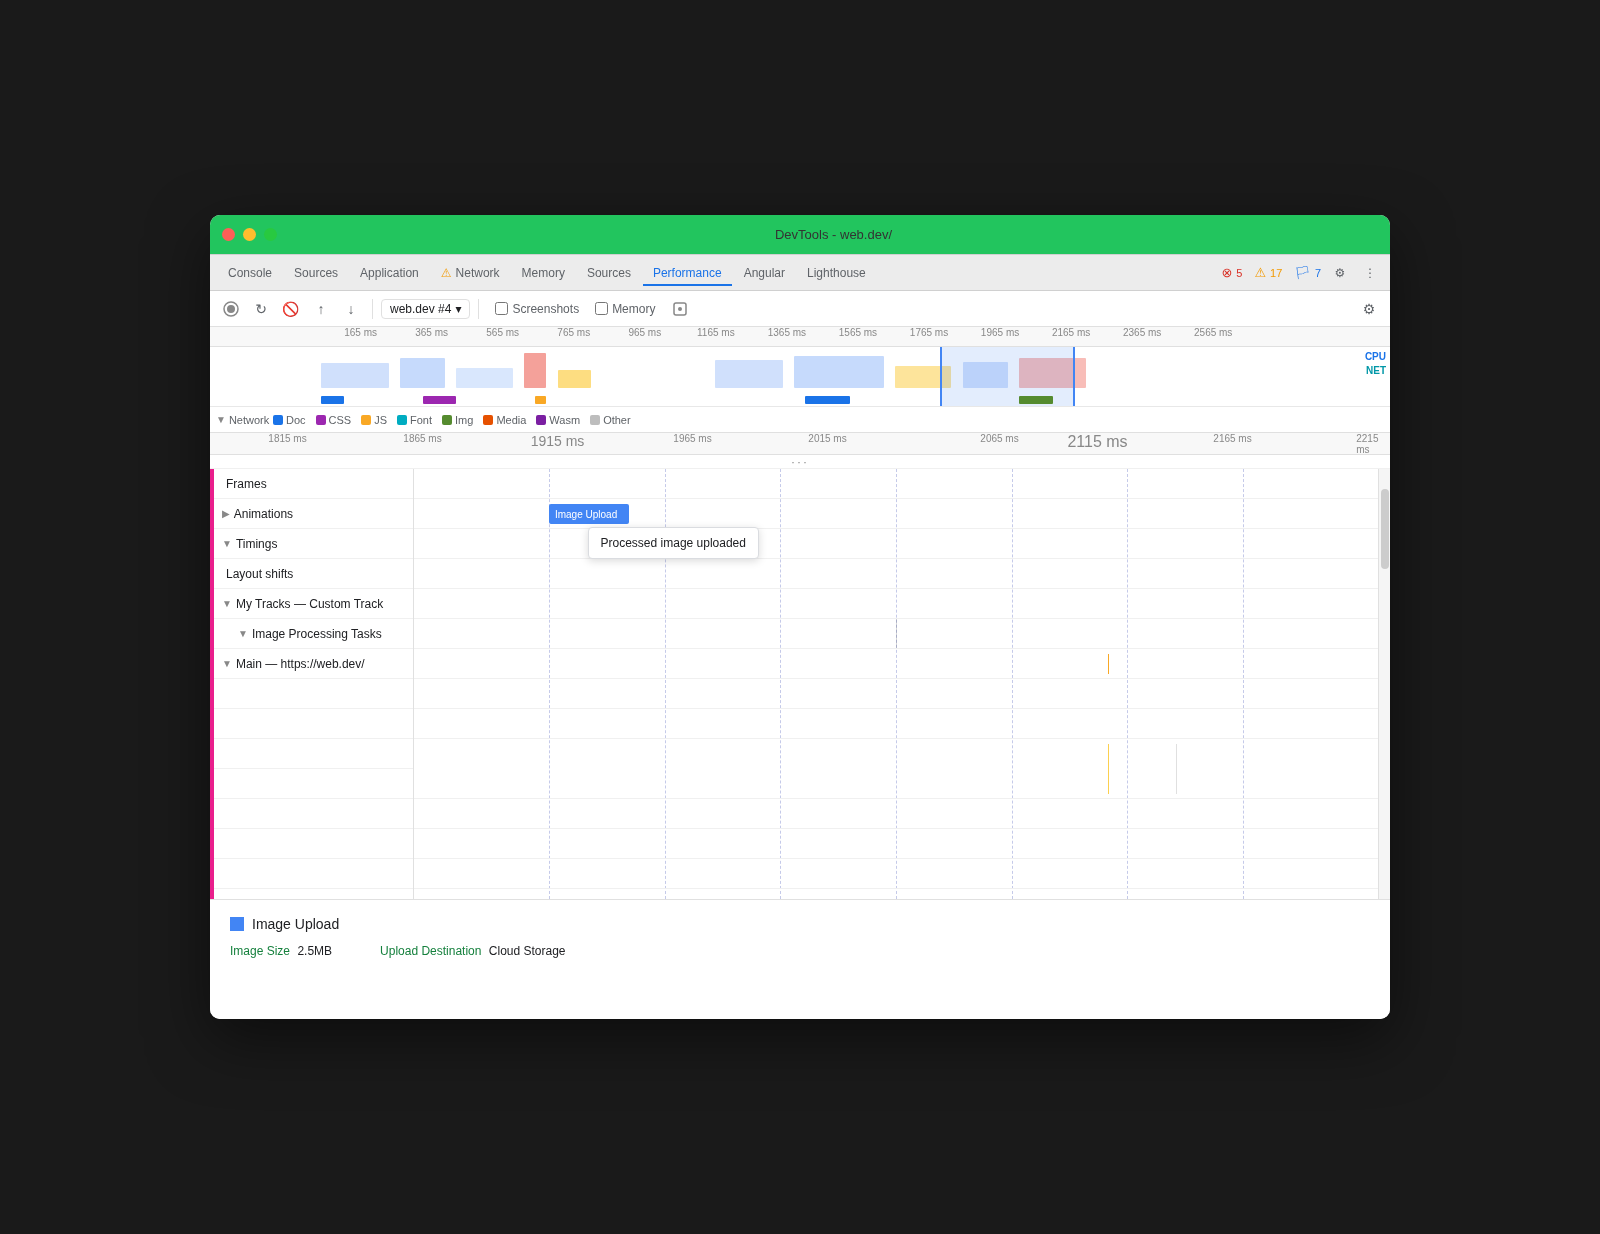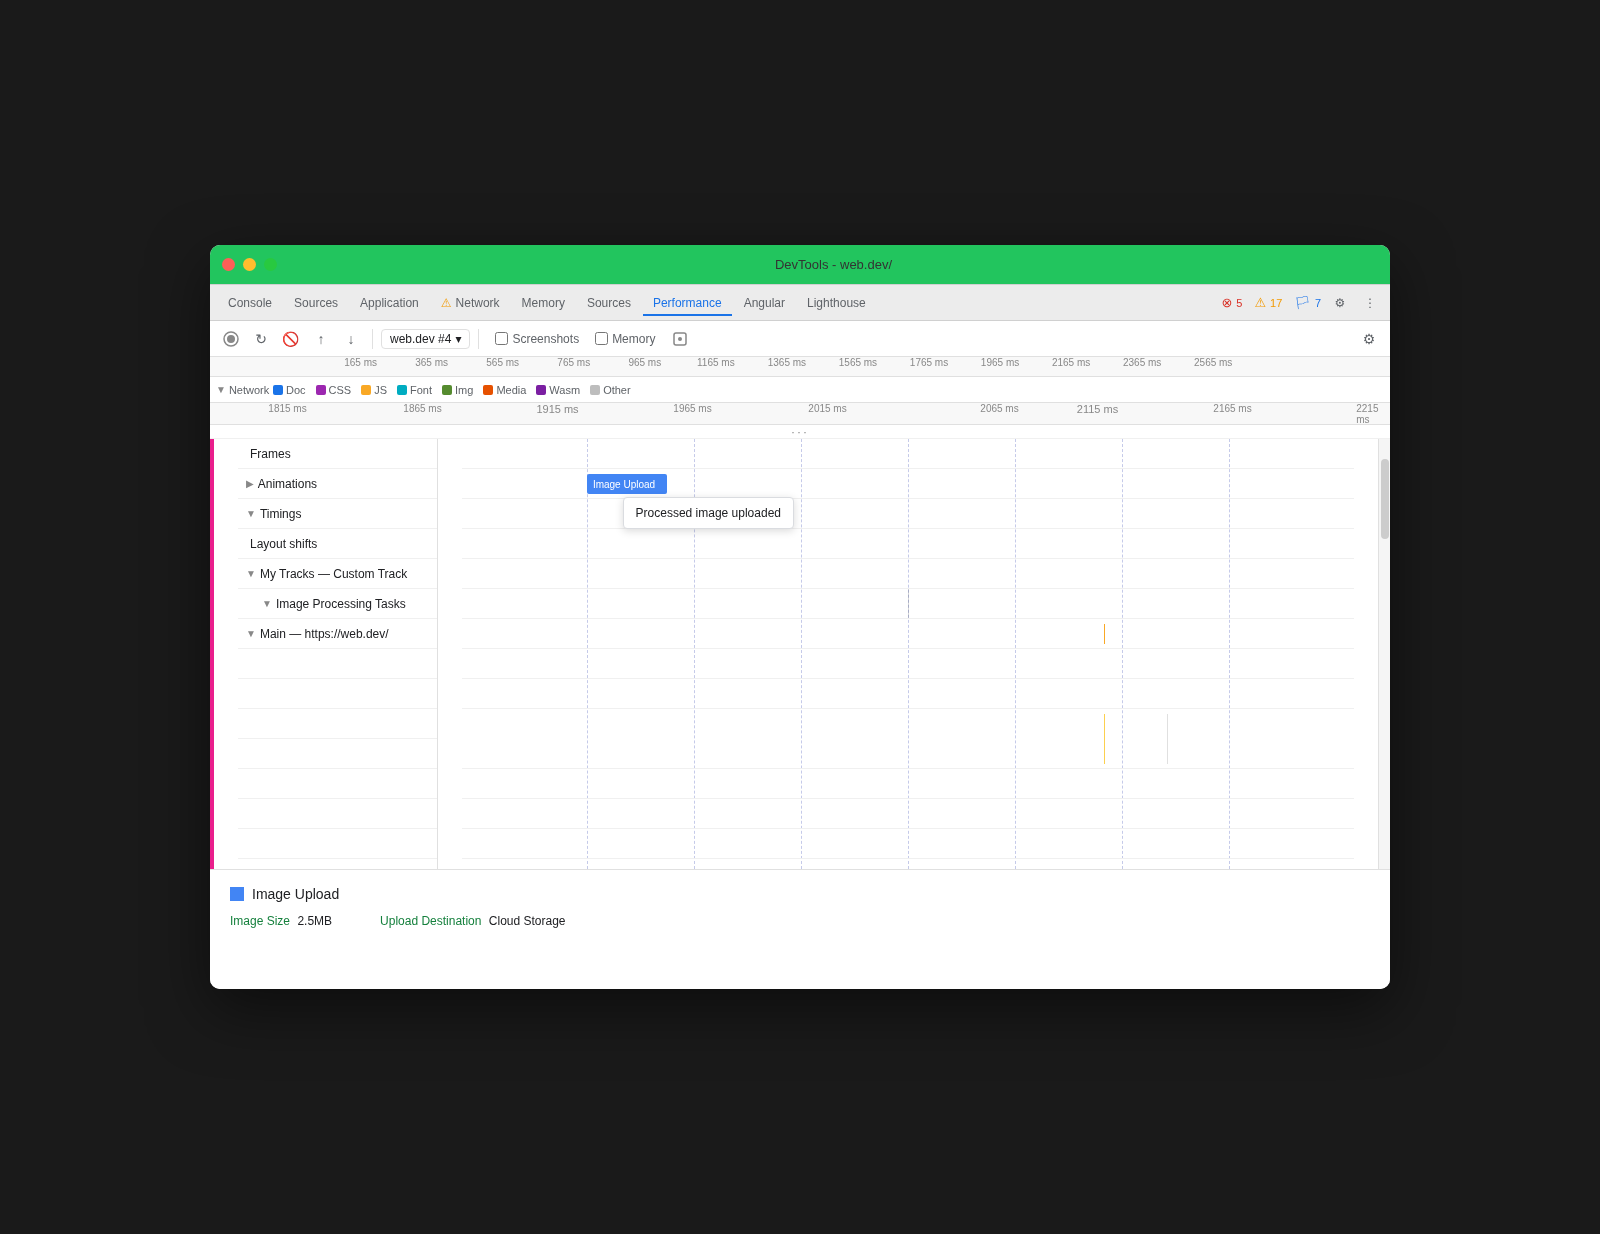--- a/index.html
+++ b/index.html
@@ -463,20 +463,46 @@
       <span class="ruler-tick" style="left:46%;">1365 ms</span>
       <span class="ruler-tick" style="left:53%;">1565 ms</span>
       <span class="ruler-tick" style="left:60%;">1765 ms</span>
       <span class="ruler-tick" style="left:67%;">1965 ms</span>
       <span class="ruler-tick" style="left:74%;">2165 ms</span>
       <span class="ruler-tick" style="left:81%;">2365 ms</span>
       <span class="ruler-tick" style="left:88%;">2565 ms</span>
     </div>
   </div>
 
+  <div class="timeline-overview" style="height:60px; position:relative; background:#fff; border-bottom:1px solid #e8e8e8; overflow:hidden;">
+    <div style="position:absolute; left:55px; right:0; top:0; bottom:0;">
+
+      <div style="position:absolute; bottom:18px; left:5%; width:6%; height:25px; background:rgba(66,133,244,0.25); border-radius:1px;"></div>
+      <div style="position:absolute; bottom:18px; left:12%; width:4%; height:30px; background:rgba(66,133,244,0.3); border-radius:1px;"></div>
+      <div style="position:absolute; bottom:18px; left:17%; width:5%; height:20px; background:rgba(66,133,244,0.2); border-radius:1px;"></div>
+      <div style="position:absolute; bottom:18px; left:23%; width:2%; height:35px; background:rgba(234,67,53,0.5); border-radius:1px;"></div>
+      <div style="position:absolute; bottom:18px; left:26%; width:3%; height:18px; background:rgba(251,188,4,0.5); border-radius:1px;"></div>
+      <div style="position:absolute; bottom:18px; left:40%; width:6%; height:28px; background:rgba(66,133,244,0.25); border-radius:1px;"></div>
+      <div style="position:absolute; bottom:18px; left:47%; width:8%; height:32px; background:rgba(66,133,244,0.3); border-radius:1px;"></div>
+      <div style="position:absolute; bottom:18px; left:56%; width:5%; height:22px; background:rgba(251,188,4,0.4); border-radius:1px;"></div>
+      <div style="position:absolute; bottom:18px; left:62%; width:4%; height:26px; background:rgba(66,133,244,0.25); border-radius:1px;"></div>
+      <div style="position:absolute; bottom:18px; left:67%; width:6%; height:30px; background:rgba(234,67,53,0.35); border-radius:1px;"></div>
+
+      <div class="selection-overlay" style="left:60%; width:12%;"></div>
+
+      <span style="position:absolute; right:4px; top:4px; font-size:10px; font-weight:600; color:#1a73e8;">CPU</span>
+      <span style="position:absolute; right:4px; top:18px; font-size:10px; font-weight:600; color:#0097a7;">NET</span>
+
+      <div style="position:absolute; bottom:2px; left:5%; width:2%; height:8px; background:#1a73e8; border-radius:1px;"></div>
+      <div style="position:absolute; bottom:2px; left:14%; width:3%; height:8px; background:#9c27b0; border-radius:1px;"></div>
+      <div style="position:absolute; bottom:2px; left:24%; width:1%; height:8px; background:#f9a825; border-radius:1px;"></div>
+      <div style="position:absolute; bottom:2px; left:48%; width:4%; height:8px; background:#1a73e8; border-radius:1px;"></div>
+      <div style="position:absolute; bottom:2px; left:67%; width:3%; height:8px; background:#558b2f; border-radius:1px;"></div>
+    </div>
+  </div>
 
   <div class="network-row" style="height:26px; display:flex; align-items:center; background:#fff; border-bottom:1px solid #e0e0e0;">
     <div style="width:55px; display:flex; align-items:center; gap:3px; padding-left:6px; flex-shrink:0;">
       <span style="font-size:10px; color:#888;">▼</span>
       <span style="font-size:11px; color:#5f6368; font-weight:500;">Network</span>
     </div>
     <div style="display:flex; align-items:center; gap:10px; padding-left:8px;">
       <span class="legend-item">
         <span class="legend-dot" style="background:#1a73e8;"></span>Doc
       </span>
@@ -502,33 +528,33 @@
         <span class="legend-dot" style="background:#bdbdbd;"></span>Other
       </span>
     </div>
   </div>
 
   <div style="height:22px; background:#f8f8f8; border-bottom:1px solid #e0e0e0; display:flex; align-items:center; overflow:hidden; position:relative;">
     <div style="width:55px; flex-shrink:0;"></div>
     <div style="flex:1; position:relative; height:100%;">
       <span style="position:absolute; left:2%; font-size:10px; color:#888; transform:translateX(-50%);">1815 ms</span>
       <span style="position:absolute; left:14%; font-size:10px; color:#888; transform:translateX(-50%);">1865 ms</span>
-      <span style="position:absolute; left:26%; font-size:11px; color:#888; transform:translateX(-50%);">1915 ms</span>
+      <span style="position:absolute; left:26%; font-size:14px; color:#888; transform:translateX(-50%);">1915 ms</span>
       <span style="position:absolute; left:38%; font-size:10px; color:#888; transform:translateX(-50%);">1965 ms</span>
       <span style="position:absolute; left:50%; font-size:10px; color:#888; transform:translateX(-50%);">2015 ms</span>
       <span style="position:absolute; left:62%; font-size:10px; color:#888; transform:translateX(-50%);margin-left:37px;">2065 ms</span>
-      <span style="position:absolute; left:74%; font-size:11px; color:#888; transform:translateX(-50%);">2115 ms</span>
+      <span style="position:absolute; left:74%; font-size:16px; color:#888; transform:translateX(-50%);">2115 ms</span>
       <span style="position:absolute; left:86%; font-size:10px; color:#888; transform:translateX(-50%);">2165 ms</span>
       <span style="position:absolute; left:98%; font-size:10px; color:#888; transform:translateX(-50%);">2215 ms</span>
     </div>
   </div>
 
   <div style="background:#fff; height:14px; display:flex; align-items:center; justify-content:center; border-bottom:1px solid #f0f0f0; color:#888; font-size:12px; letter-spacing:2px;">···</div>
 
-  <div class="main-content" style="height:430px;gap:24px;">
+  <div class="main-content" style="height:430px;">
 
     <div class="sidebar-pink-line"></div>
 
     <div class="tracks-labels">
 
       <div class="track-row">
         <span class="track-expand"></span>
         <span>Frames</span>
       </div>
 

